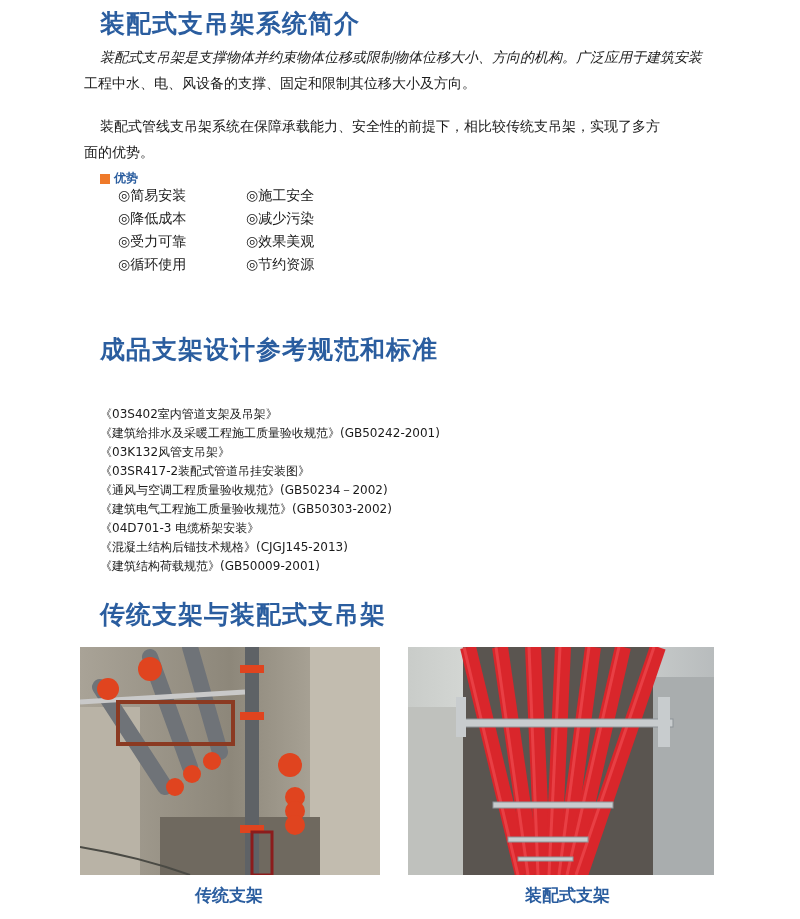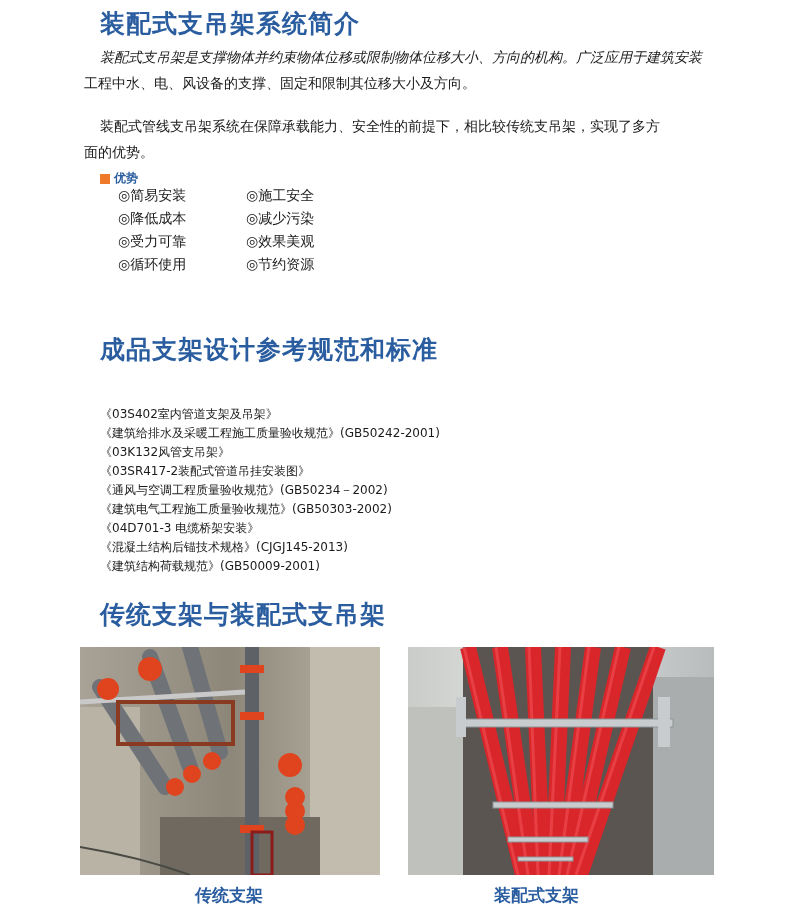--- a/index.html
+++ b/index.html
@@ -161,13 +161,13 @@
     <g fill="#c8ccce" stroke="#8e9497" stroke-width="1">
       <rect x="55" y="72" width="210" height="8"></rect>
       <rect x="85" y="155" width="120" height="6"></rect>
       <rect x="100" y="190" width="80" height="5"></rect>
       <rect x="110" y="210" width="55" height="4"></rect>
     </g>
     <rect x="250" y="50" width="12" height="50" fill="#c8ccce"></rect>
     <rect x="48" y="50" width="10" height="40" fill="#c8ccce"></rect>
   </svg>
 </div>
-<div class="cap" style="left:494px;">装配式支架</div>
+<div class="cap" style="left:525px;">装配式支架</div>
 
 </body></html>

